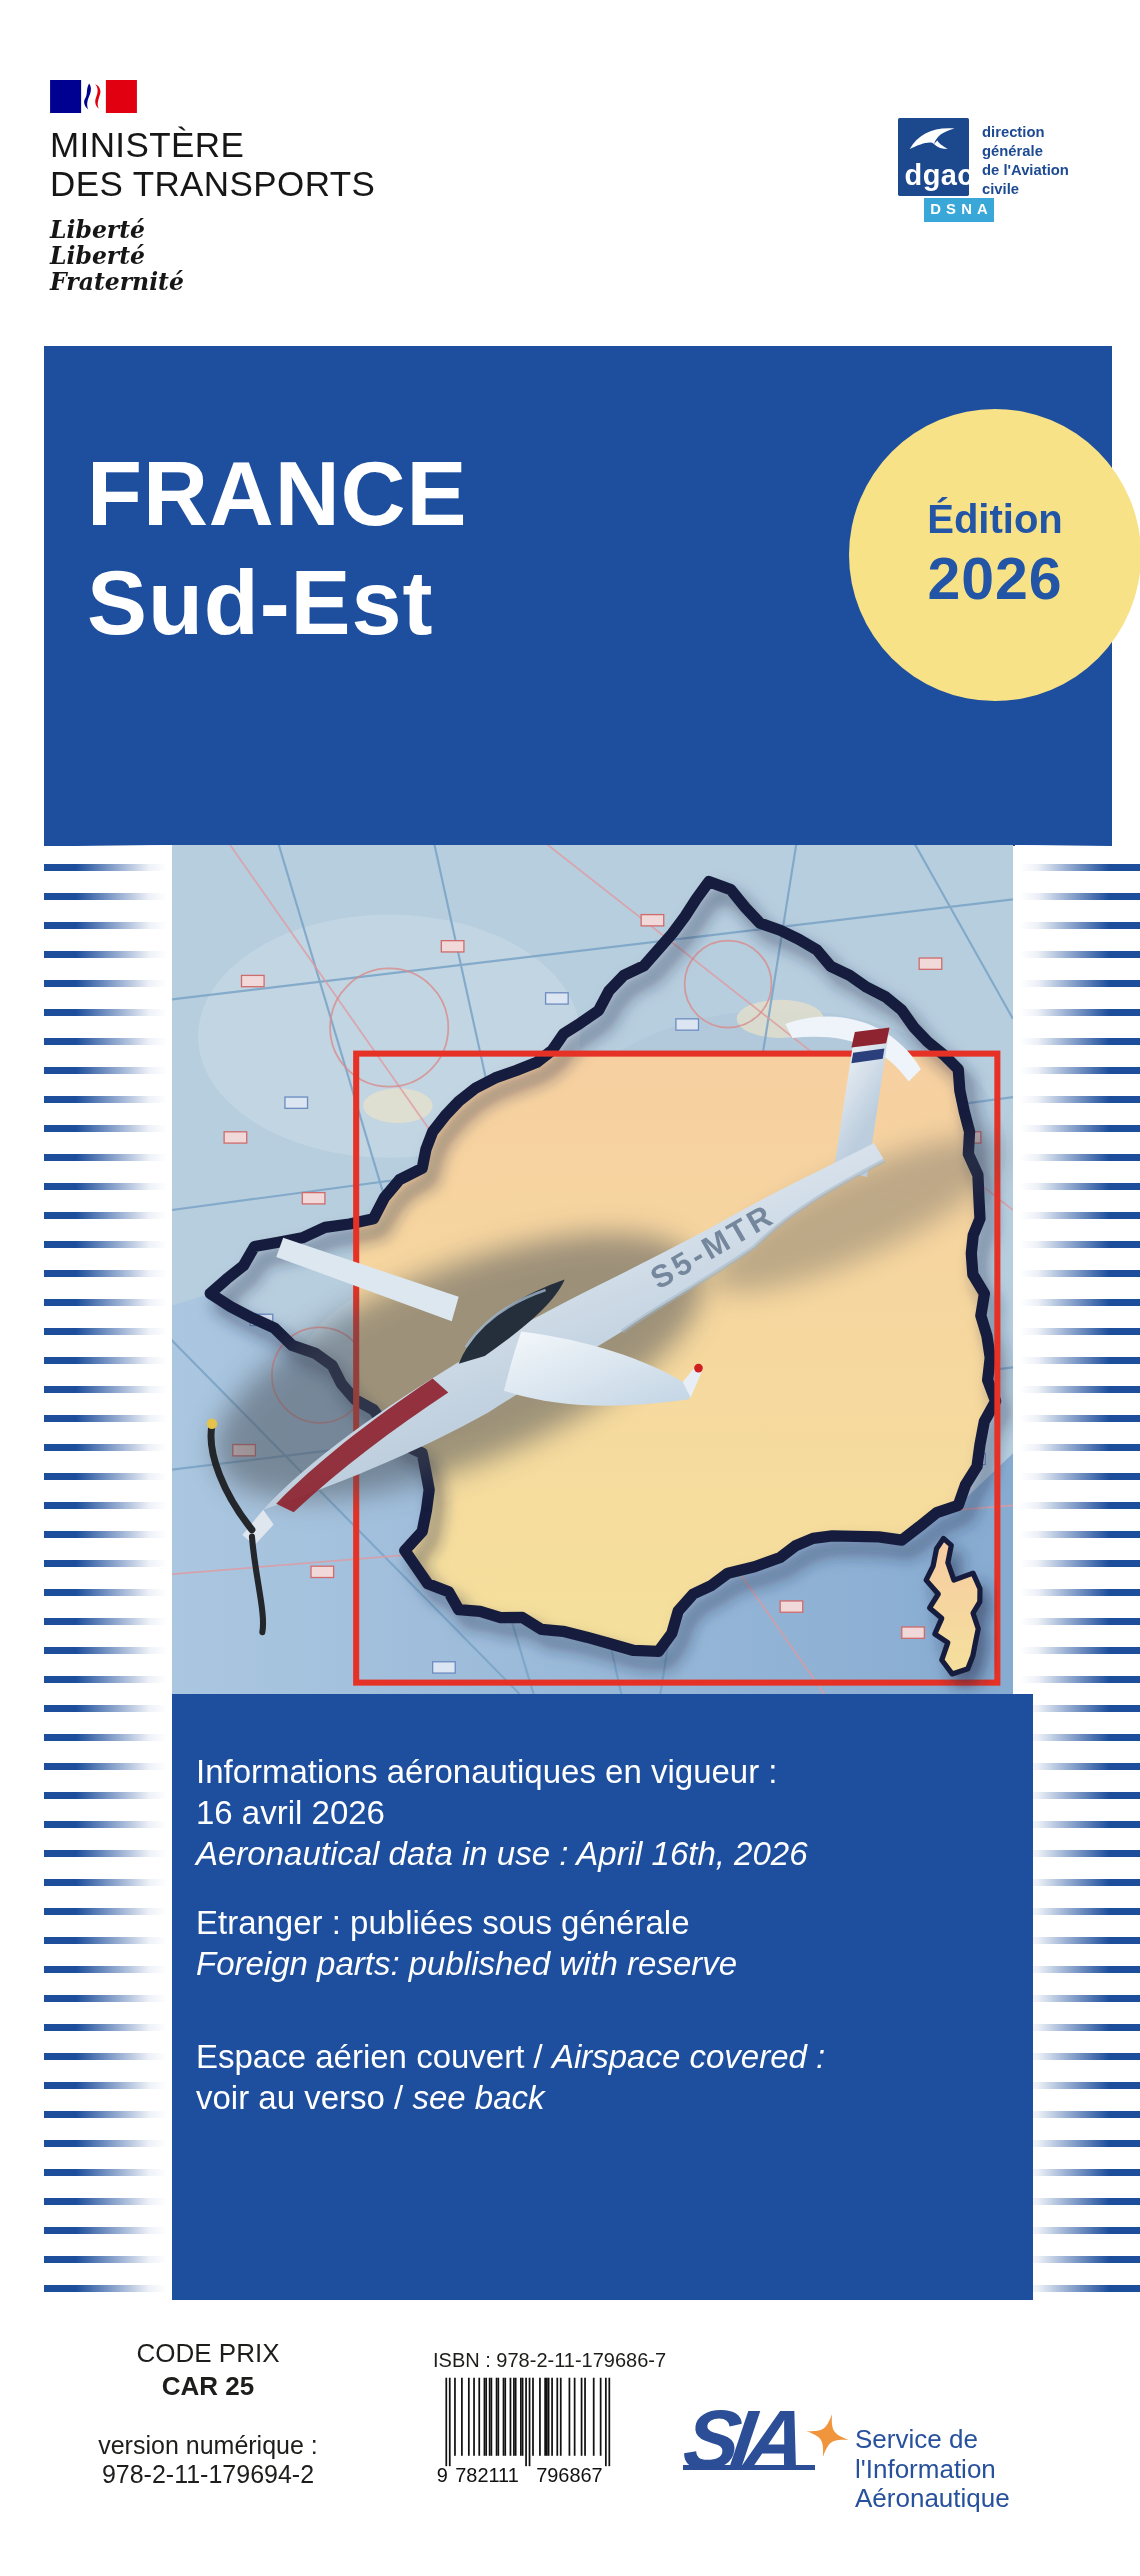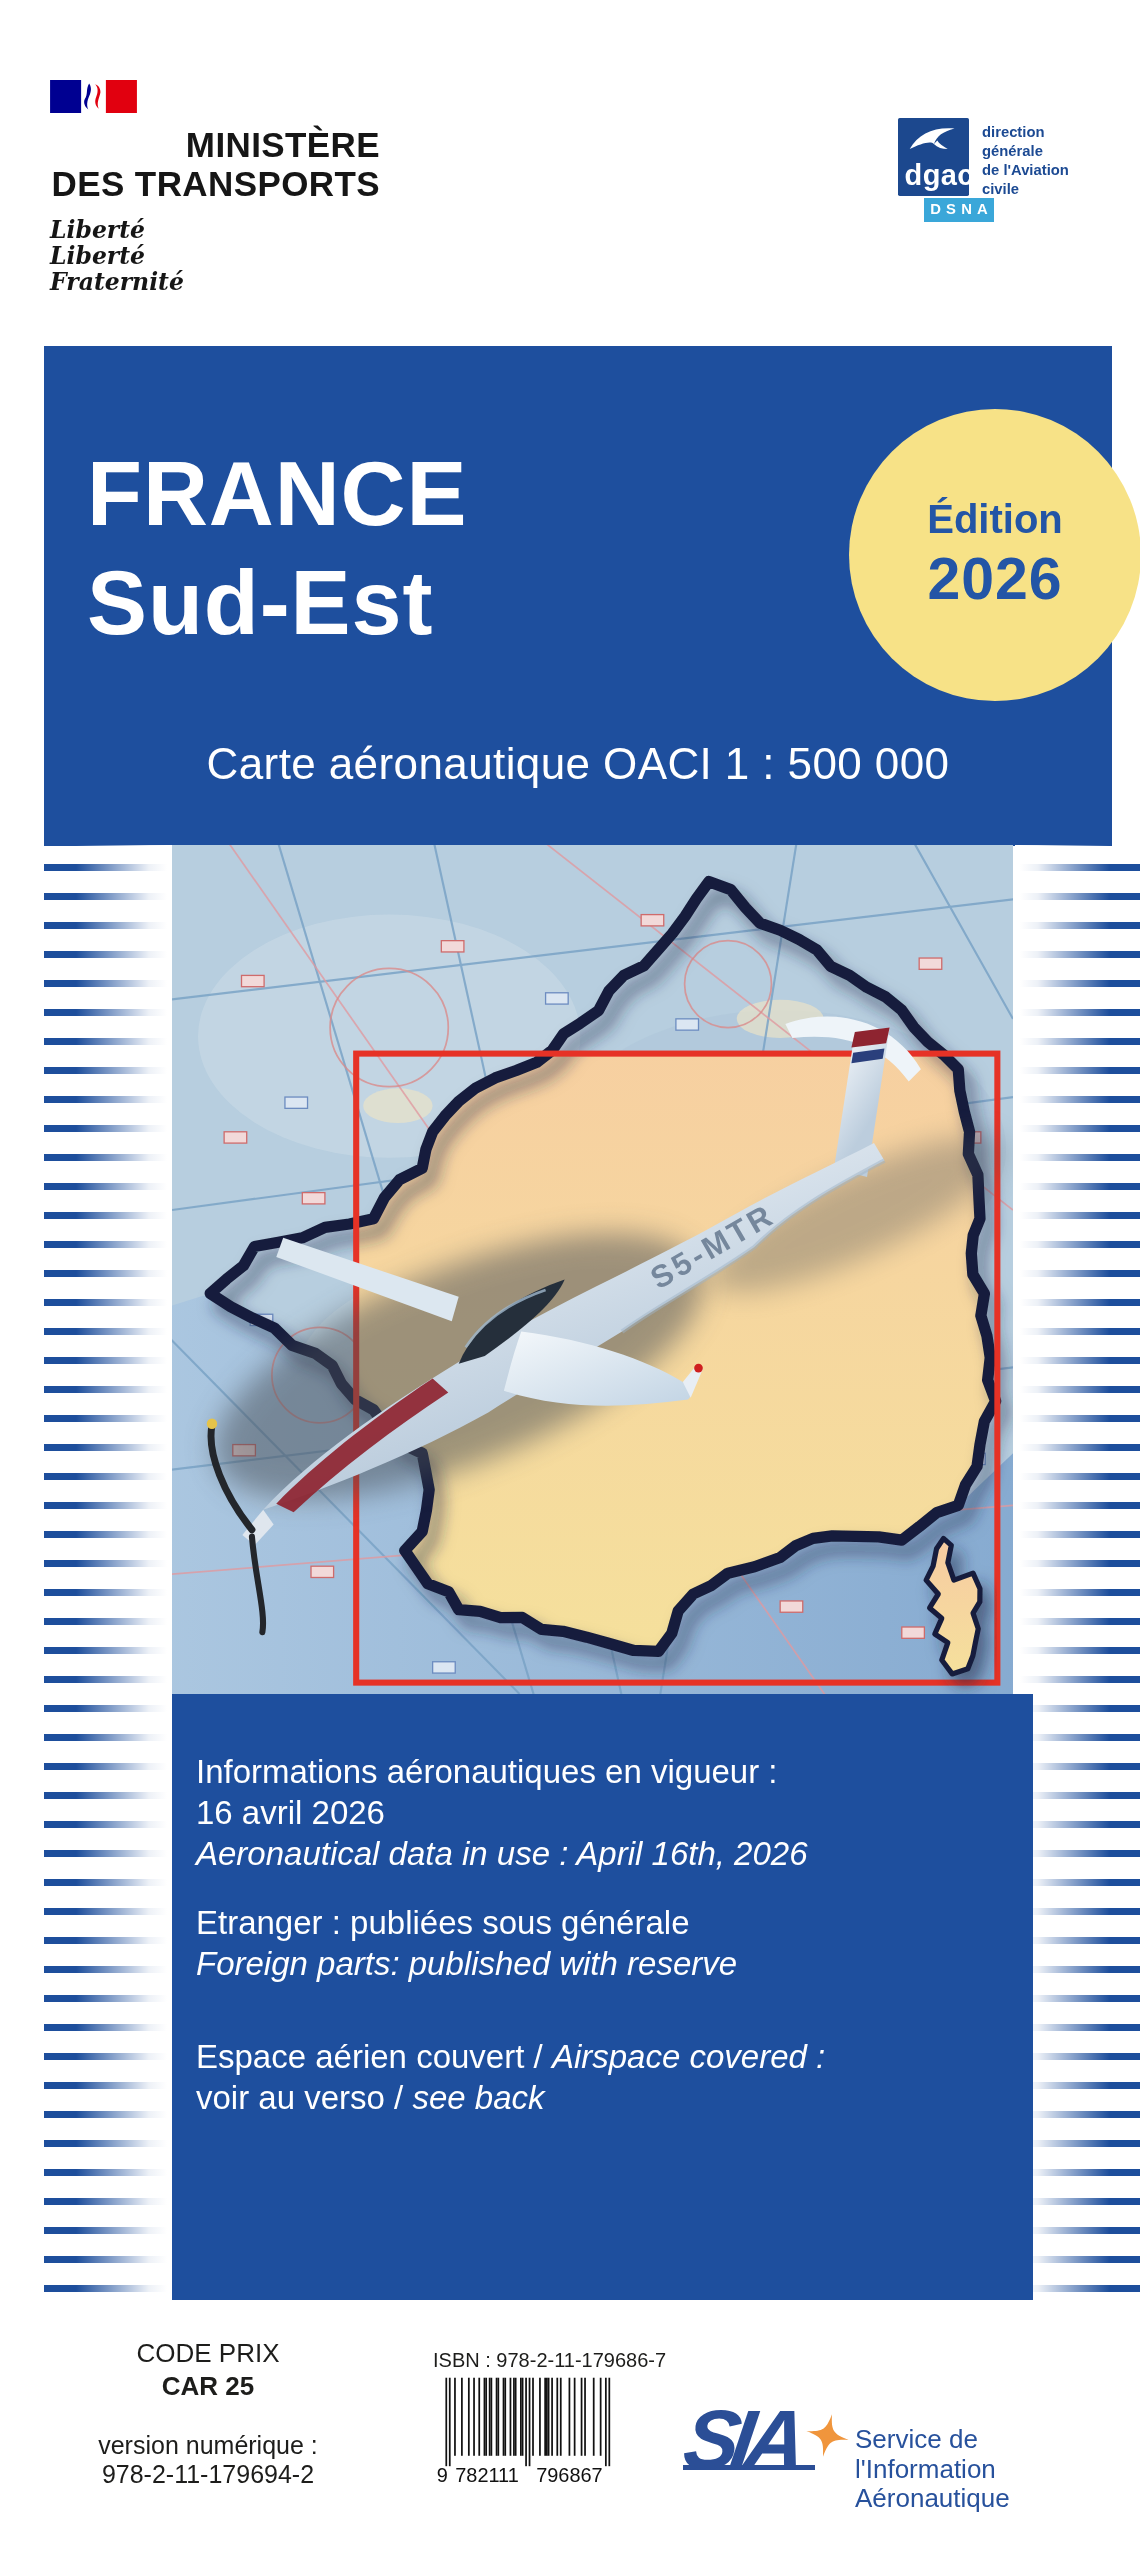--- a/index.html
+++ b/index.html
@@ -7,21 +7,21 @@
     --edition-text:#2355A6; --highlight-red:#E63226; --dsna-cyan:#3AA7D9;
     --sia-blue:#2B4E96; --sia-orange:#F0953C; --flag-blue:#000091; --flag-red:#E1000F;
   }
   html,body{margin:0;padding:0;background:#888;}
   .page{position:relative;width:1141px;height:2576px;background:#fff;overflow:hidden;
         font-family:"Liberation Sans",sans-serif;margin:0 auto;}
   .abs{position:absolute;}
 
   
   .gov{left:50px;top:80px;width:330px;}
-  .gov-title{margin-top:8.7px;font-size:35px;font-weight:bold;color:#161616;line-height:39px;letter-spacing:0.4px;text-align:right;}
+  .gov-title{margin-top:8.7px;font-size:35px;font-weight:normal;color:#161616;line-height:39px;letter-spacing:0.4px;}
   .gov-motto{margin-top:14px;font-family:"DejaVu Serif",serif;font-style:italic;font-weight:600;
              font-size:23.5px;color:#161616;line-height:26px;}
   .dgac{left:895px;top:116px;width:209px;}
   .dgac-sq{position:absolute;left:2.6px;top:1.7px;width:71px;height:78px;background:#1C488E;border-radius:1.7px;}
   .dgac-sq svg{position:absolute;left:10.4px;top:5.2px;}
   .dgac-word{position:absolute;left:7px;bottom:3.5px;color:#fff;font-size:29px;font-weight:bold;letter-spacing:0.4px;}
   .dgac-desc{position:absolute;left:87px;top:7px;font-size:14.8px;font-weight:bold;color:#1C4A93;line-height:19px;}
   .dsna{position:absolute;left:29px;top:82px;width:70px;height:23.5px;background:var(--dsna-cyan);
         color:#fff;font-size:14.8px;font-weight:bold;letter-spacing:5.2px;text-align:center;line-height:23.5px;text-indent:5.2px;}
 
@@ -113,21 +113,20 @@
 
   <div class="abs blue-header">
     <div class="cover-title">
       <span class="line" style="display:block">FRANCE</span>
       <span class="line" style="display:block">Sud-Est</span>
     </div>
     <div class="edition-circle">
       <div class="edition-label">Édition</div>
       <div class="edition-year">2026</div>
     </div>
-    <div class="cover-subtitle">Carte aéronautique OACI 1 : 500 000</div>
   </div>
 
   <div class="abs stripe left"></div>
   <div class="abs stripe right"></div>
 
   <div class="abs map-window">
     <svg width="841" height="849" viewBox="0 0 968 977">
       <defs>
         <linearGradient id="peachGrad" x1="0" y1="0" x2="0" y2="1">
           <stop offset="0" stop-color="#F7CBA2"></stop>

